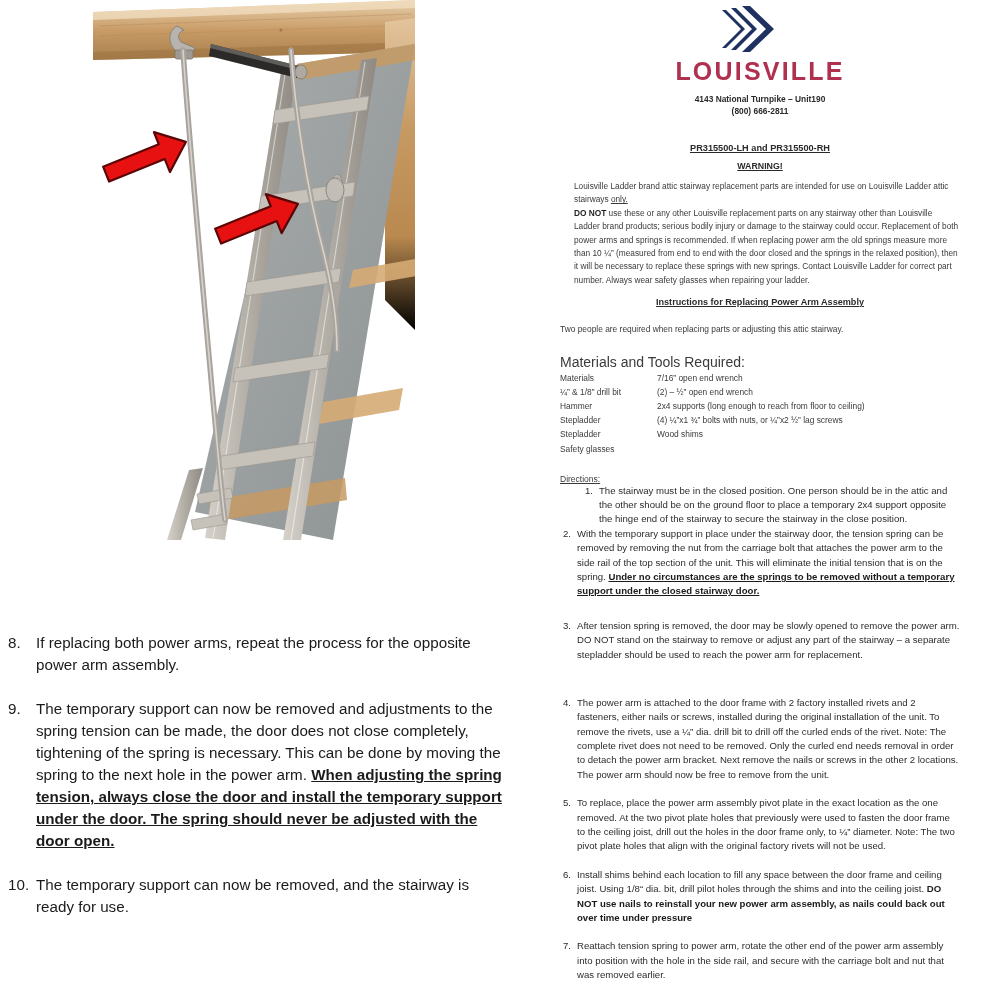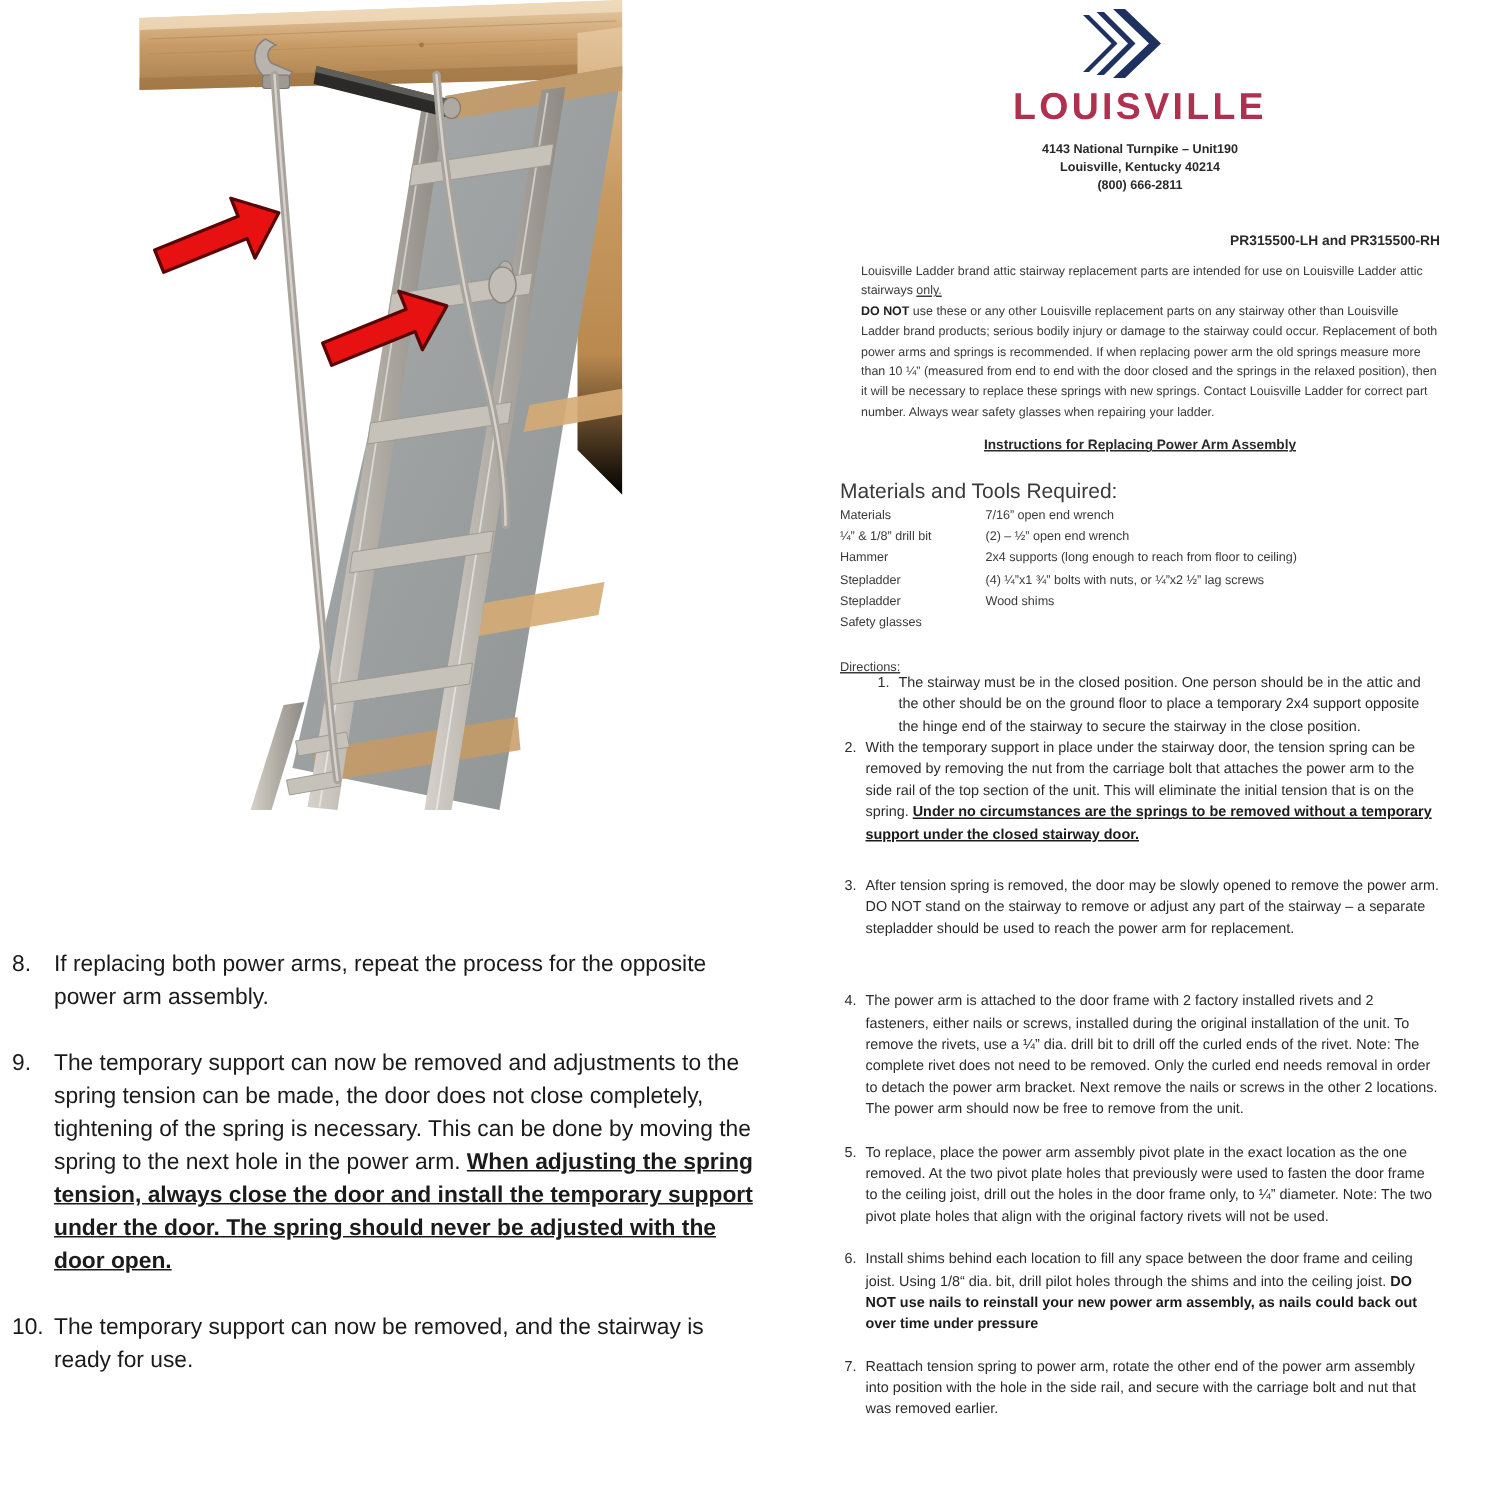--- a/index.html
+++ b/index.html
@@ -73,25 +73,26 @@
   }
   .addr {
     text-align: center;
     font-size: 8.4px;
     font-weight: bold;
     line-height: 1.42;
     margin-top: 10px;
     color: #2a2a2a;
   }
   .partno {
-    text-align: right;
+    text-align: center;
     font-size: 9.2px;
     font-weight: bold;
     margin-top: 25px;
     color: #2a2a2a;
+    text-decoration: underline;
   }
   .warn-head {
     text-align: center;
     font-size: 8.8px;
     font-weight: bold;
     text-decoration: underline;
     margin-top: 8px;
     color: #2a2a2a;
   }
   .warn-body {
@@ -296,35 +297,36 @@
     <svg class="logo-mark" width="120" height="56" viewBox="0 0 120 56">
       <g fill="#1f3160">
         <polygon points="42,4 50,4 74,27 50,50 42,50 66,27"></polygon>
         <polygon points="31,6 36,6 57,27 36,48 31,48 52,27"></polygon>
         <polygon points="22,8 26,8 45,27 26,46 22,46 41,27"></polygon>
       </g>
     </svg>
     <span class="logo-word">LOUISVILLE</span>
     <div class="addr">
       <div>4143 National Turnpike – Unit190</div>
-      <div>Louisville, Kentucky 40214</div>
       <div>(800) 666-2811</div>
     </div>
   </div>
 
   <div class="partno">PR315500-LH and PR315500-RH</div>
 
+  <div class="warn-head">WARNING!</div>
 
   <div class="warn-body">
     <span>Louisville Ladder brand attic stairway replacement parts are intended for use on Louisville Ladder attic stairways </span><span class="u">only.</span><br>
     <span class="b">DO NOT</span><span> use these or any other Louisville replacement parts on any stairway other than Louisville Ladder brand products; serious bodily injury or damage to the stairway could occur.  Replacement of both power arms and springs is recommended.  If when replacing power arm the old springs measure more than 10 ¼” (measured from end to end with the door closed and the springs in the relaxed position), then it will be necessary to replace these springs with new springs.  Contact Louisville Ladder for correct part number.  Always wear safety glasses when repairing your ladder.</span>
   </div>
 
   <div class="instr-head">Instructions for Replacing Power Arm Assembly</div>
 
+  <div class="two-people">Two people are required when replacing parts or adjusting this attic stairway.</div>
 
   <div class="mat-title">Materials and Tools Required:</div>
   <table class="mat-table">
     <tbody>
       <tr>
         <td class="c1">Materials</td>
         <td class="c2">7/16” open end wrench</td>
       </tr>
       <tr>
         <td class="c1">¼” &amp; 1/8” drill bit</td>

